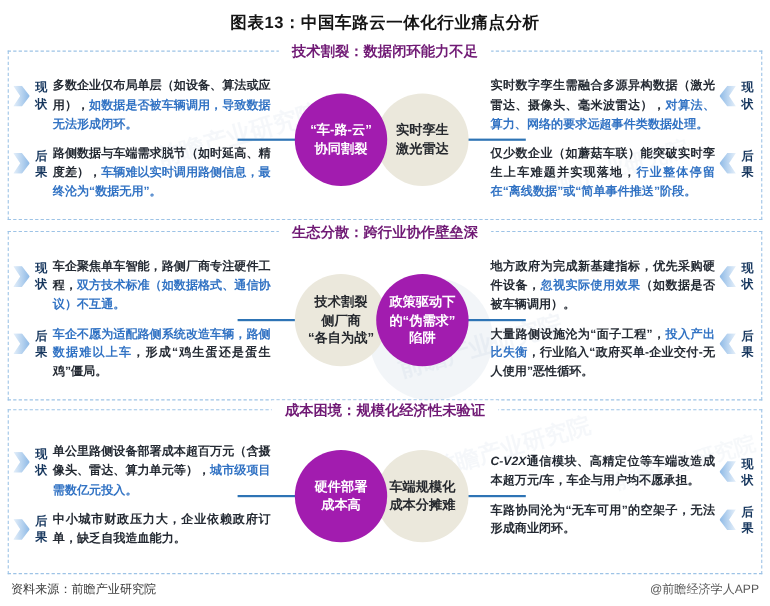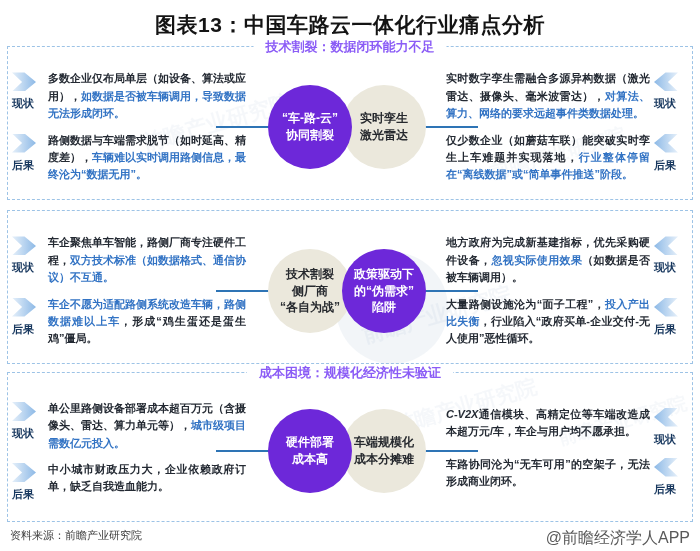--- a/index.html
+++ b/index.html
@@ -1,58 +1,58 @@
 <!DOCTYPE html>
 <html><head>
 <meta charset="utf-8">
 <style>
   html,body{margin:0;padding:0;background:#fff;}
   .canvas{position:relative;width:700px;height:551px;background:#fff;overflow:hidden;
           font-family:"Liberation Sans","DejaVu Sans",sans-serif;}
   .main-title{position:absolute;top:11px;left:0;width:100%;text-align:center;
-              font-size:21px;font-weight:bold;color:#141414;letter-spacing:.5px;}
+              font-size:15px;font-weight:bold;color:#141414;letter-spacing:.5px;}
   .section{position:absolute;left:7px;right:7px;border:1px dashed #9dc3e6;background:transparent;}
   .section-title{position:absolute;top:-9px;left:50%;transform:translateX(-50%);
-                 background:#fff;padding:0 12px;color:#8b5cf6;font-weight:bold;
+                 background:#fff;padding:0 12px;color:#701a75;font-weight:bold;
                  font-size:13px;white-space:nowrap;z-index:3;}
   .section-body{display:flex;height:100%;box-sizing:border-box;
                 padding:12px 4px 4px 4px;align-items:center;}
   .side{display:flex;flex-direction:column;justify-content:center;gap:9px;}
   .side.left{width:238px;flex:0 0 238px;}
   .side.right{width:244px;flex:0 0 244px;}
   .fact{display:flex;align-items:flex-start;}
-  .edge{flex:0 0 34px;width:34px;display:flex;flex-direction:column;
+  .edge{flex:0 0 34px;width:34px;display:flex;flex-direction:row;align-items:center;
         gap:5px;padding-top:2px;}
   .chev{width:24px;height:19px;}
   .chev.r{background:linear-gradient(90deg,#e6f0fa 0%,#8db9e6 100%);
           clip-path:polygon(0 0,52% 0,100% 50%,52% 100%,0 100%,42% 50%);}
   .chev.l{background:linear-gradient(270deg,#e6f0fa 0%,#8db9e6 100%);
           clip-path:polygon(100% 0,48% 0,0 50%,48% 100%,100% 100%,58% 50%);}
   .edge-label{font-size:11px;font-weight:bold;color:#17375e;}
   .fact-text{margin:0 4px 0 2px;flex:1;font-size:11px;font-weight:bold;line-height:1.58;
              color:#242a33;text-align:justify;}
   .fact-text .hl{color:#3273c4;}
   .fact-text .it{font-style:italic;}
   .center{flex:1;position:relative;align-self:stretch;display:flex;
           align-items:center;justify-content:center;z-index:2;}
   .circle{width:84px;height:84px;border-radius:50%;display:flex;align-items:center;
           justify-content:center;text-align:center;font-weight:bold;font-size:12px;
           line-height:1.4;white-space:pre-line;}
-  .circle.blue{background:#6d28d9;color:#fff;z-index:2;}
+  .circle.blue{background:#a21caf;color:#fff;z-index:2;}
   .circle.beige{background:#ebe8dc;color:#26292e;z-index:1;}
   .circle + .circle{margin-left:-10px;}
   .conn{position:absolute;height:2px;background:#2e74b5;top:calc(50% - 1px);}
   .conn-left{left:-34px;width:64px;}
   .conn-left::after{content:"";position:absolute;right:-7px;top:-4px;
       border-left:8px solid #2e74b5;border-top:5px solid transparent;border-bottom:5px solid transparent;}
   .conn-right{right:-34px;width:64px;}
   .conn-right::after{content:"";position:absolute;left:-7px;top:-4px;
       border-right:8px solid #2e74b5;border-top:5px solid transparent;border-bottom:5px solid transparent;}
   .footer-left{position:absolute;left:10px;top:528px;font-size:11px;color:#3d3d3d;}
-  .footer-right{position:absolute;right:10px;top:528px;font-size:16px;color:#595959;}
+  .footer-right{position:absolute;right:10px;top:528px;font-size:11px;color:#595959;}
   .wm{position:absolute;color:#8aa8c8;font-weight:bold;pointer-events:none;z-index:0;
       transform:rotate(-16deg);white-space:nowrap;}
   .wm-logo{position:absolute;width:112px;height:112px;border-radius:50%;
            background:rgba(165,185,205,.14);z-index:0;pointer-events:none;}
 </style>
 </head>
 <body>
 
 <div class="canvas">
 
@@ -105,20 +105,21 @@
           <div class="edge">
             <div class="chev l"></div>
             <div class="edge-label">后果</div>
           </div>
         </div>
       </div>
     </div>
   </div>
 
   <div class="section" style="top:210px;height:152px;">
+    <div class="section-title">生态分散：跨行业协作壁垒深</div>
     <div class="section-body">
       <div class="side left">
         <div class="fact">
           <div class="edge">
             <div class="chev r"></div>
             <div class="edge-label">现状</div>
           </div>
           <p class="fact-text"><span>车企聚焦单车智能，路侧厂商专注硬件工程，</span><span class="hl">双方技术标准（如数据格式、通信协议）不互通。</span></p>
         </div>
         <div class="fact">

